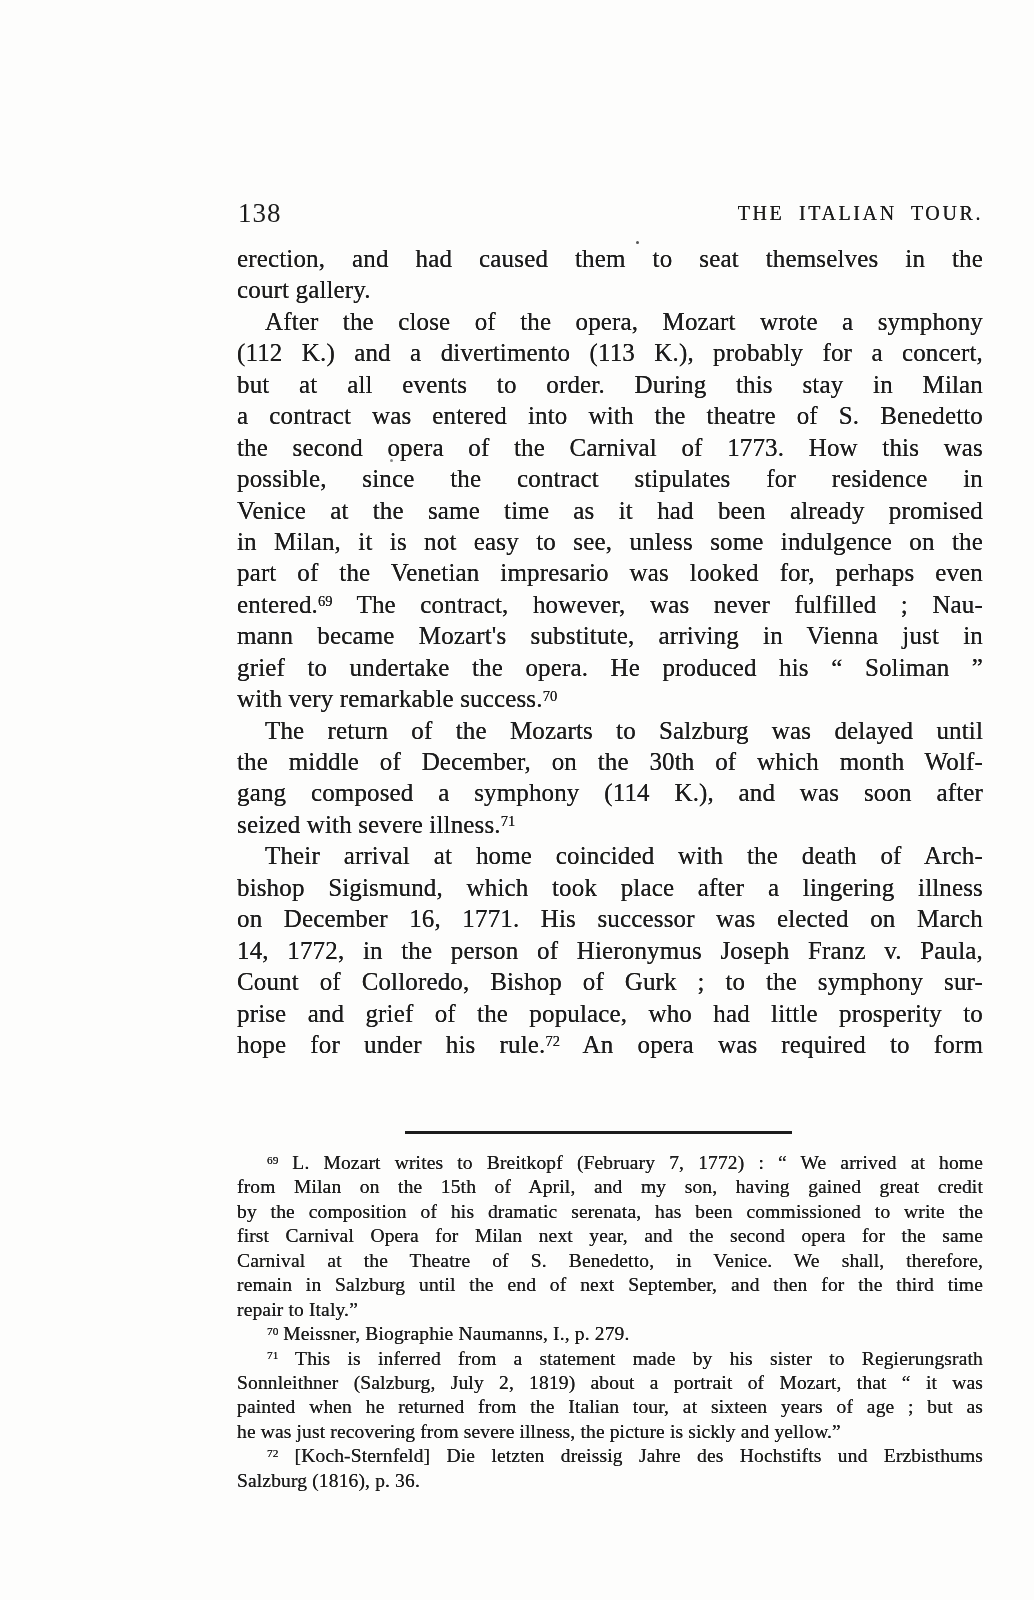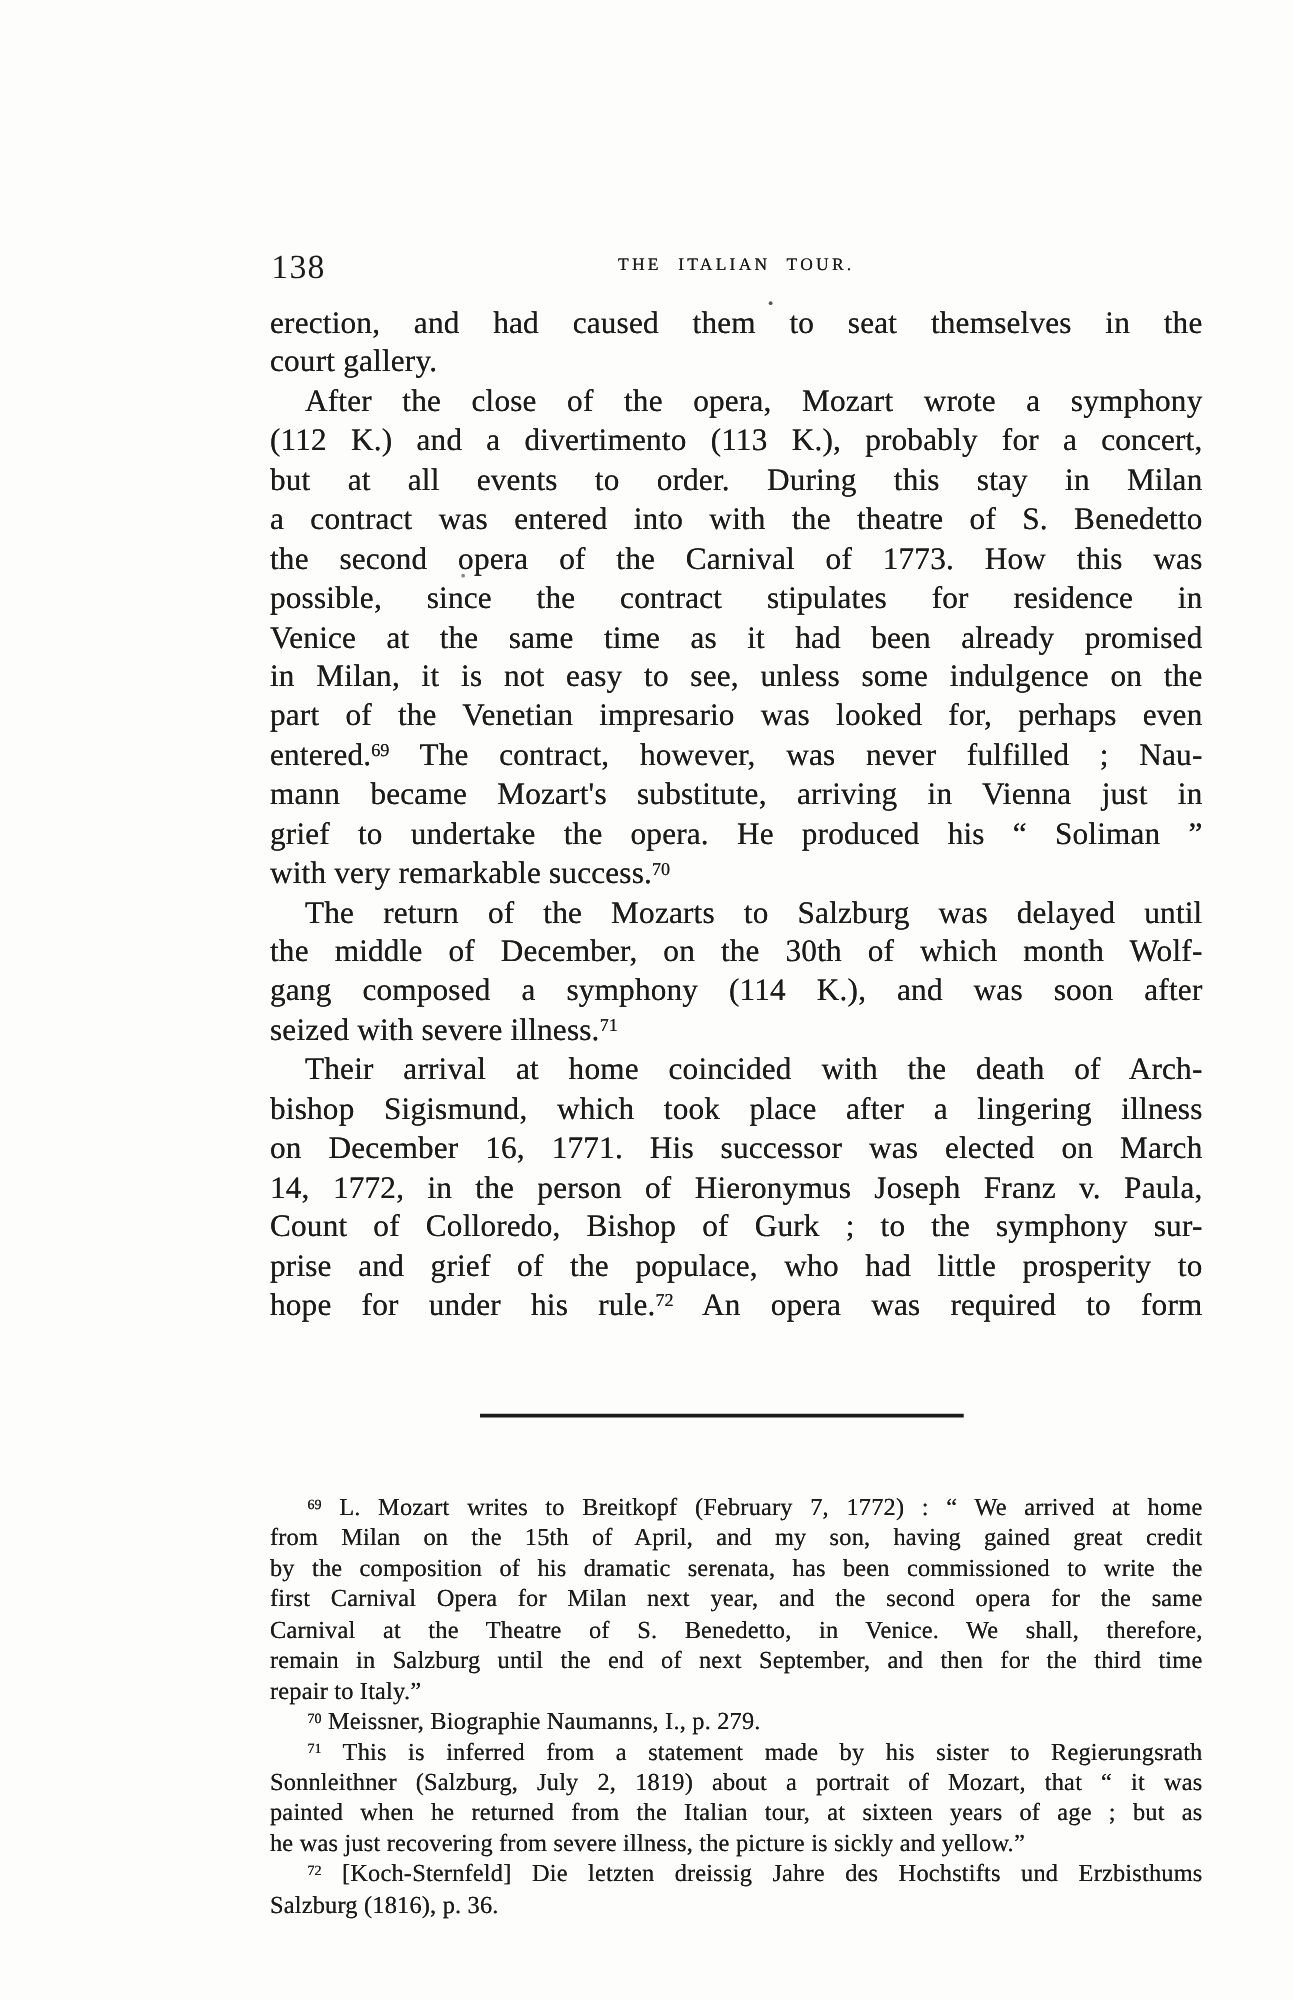--- a/index.html
+++ b/index.html
@@ -4,46 +4,46 @@
 <style>
   :root { --ink:#1c1c1c; --paper:#fdfdfc; }
   * { margin:0; padding:0; box-sizing:border-box; }
   html,body { background:#ffffff; }
   .page {
     position:relative; width:1034px; height:1600px;
     background:var(--paper); overflow:hidden;
     font-family:"Liberation Serif","DejaVu Serif",serif;
     color:var(--ink);
   }
-  .content { position:absolute; left:216px; top:0; width:746px; height:100%; }
+  .content { position:absolute; left:237px; top:0; width:746px; height:100%; }
 
   .running-header { position:absolute; top:196px; left:0; width:100%; height:34px; }
   .pagenum { position:absolute; left:1px; top:0; font-size:27px; line-height:34px; letter-spacing:1px; }
   .title {
-    display:block; text-align:center; font-size:14px; line-height:34px;
+    display:block; text-align:right; font-size:20px; line-height:34px;
     letter-spacing:2.6px; word-spacing:7px;
     text-shadow:0 0 .35px currentColor;
   }
 
   .body-text { position:absolute; top:243px; left:0; width:100%; }
   .body-text .tline { font-size:25px; line-height:31.45px; height:31.45px; }
 
   .tline { letter-spacing:.15px; text-shadow:0 0 .3px currentColor; white-space:normal; }
   .tline.j { text-align:justify; text-align-last:justify; -moz-text-align-last:justify; }
   .body-text .tline.i { padding-left:28px; }
   .footnotes .tline.i { padding-left:30px; }
 
   .tline sup {
     font-size:.58em; line-height:0; vertical-align:baseline;
     position:relative; top:-.45em; letter-spacing:0;
   }
 
   .fn-rule { position:absolute; top:1131px; left:168px; width:387px; height:2.5px; background:var(--ink); }
 
-  .footnotes { position:absolute; top:1151px; left:0; width:100%;margin-top:44px; }
+  .footnotes { position:absolute; top:1151px; left:0; width:100%; }
   .footnotes .tline { font-size:19.5px; line-height:24.45px; height:24.45px; }
 
   .speck { position:absolute; border-radius:50%; background:#555; }
   .speck-1 { left:399px; top:241px; width:3px; height:3px; }
   .speck-2 { left:153px; top:459px; width:3px; height:3px; background:#888; }
 </style>
 </head>
 <body>
 
 <div class="page">

